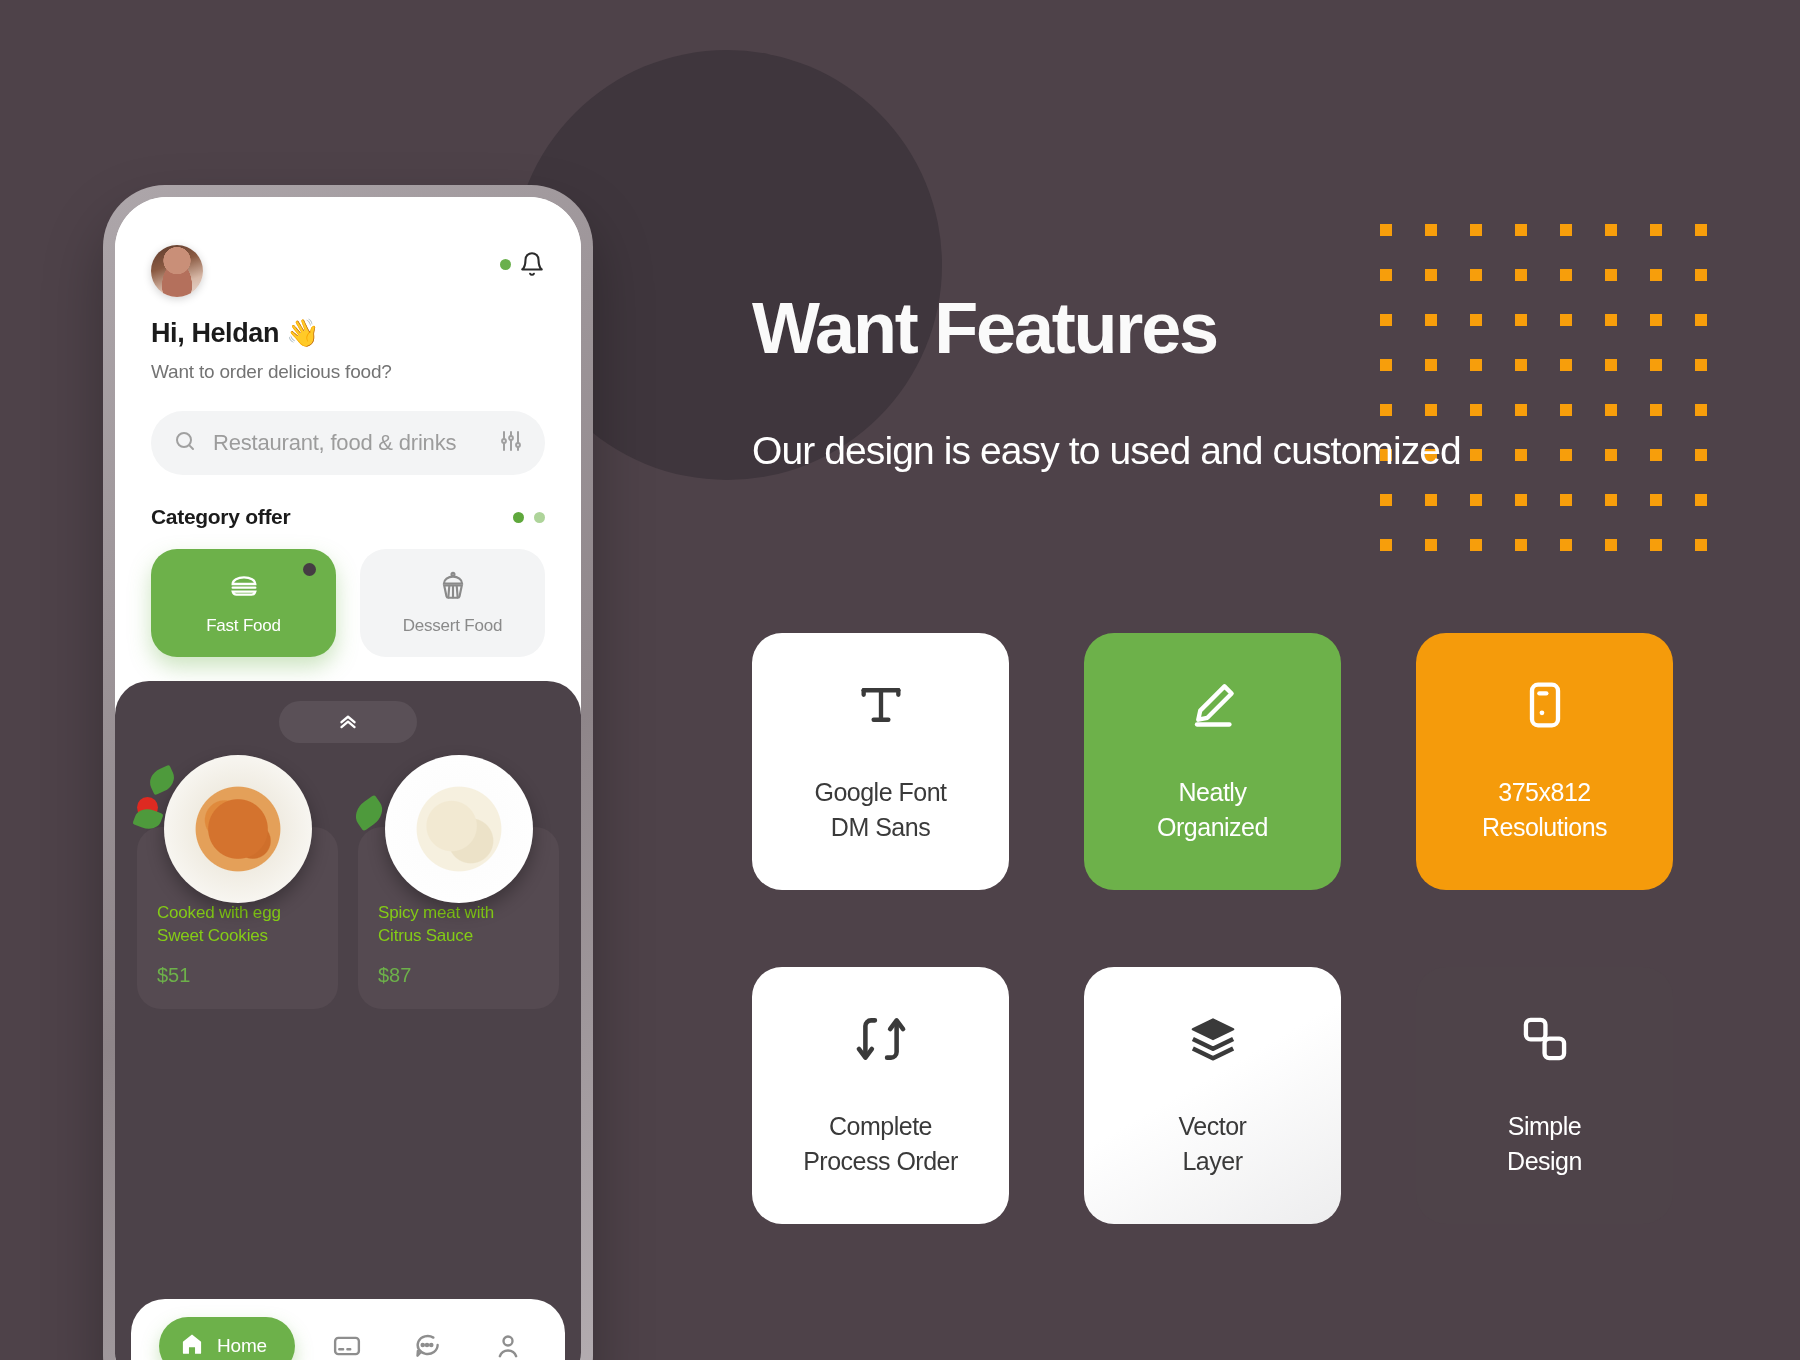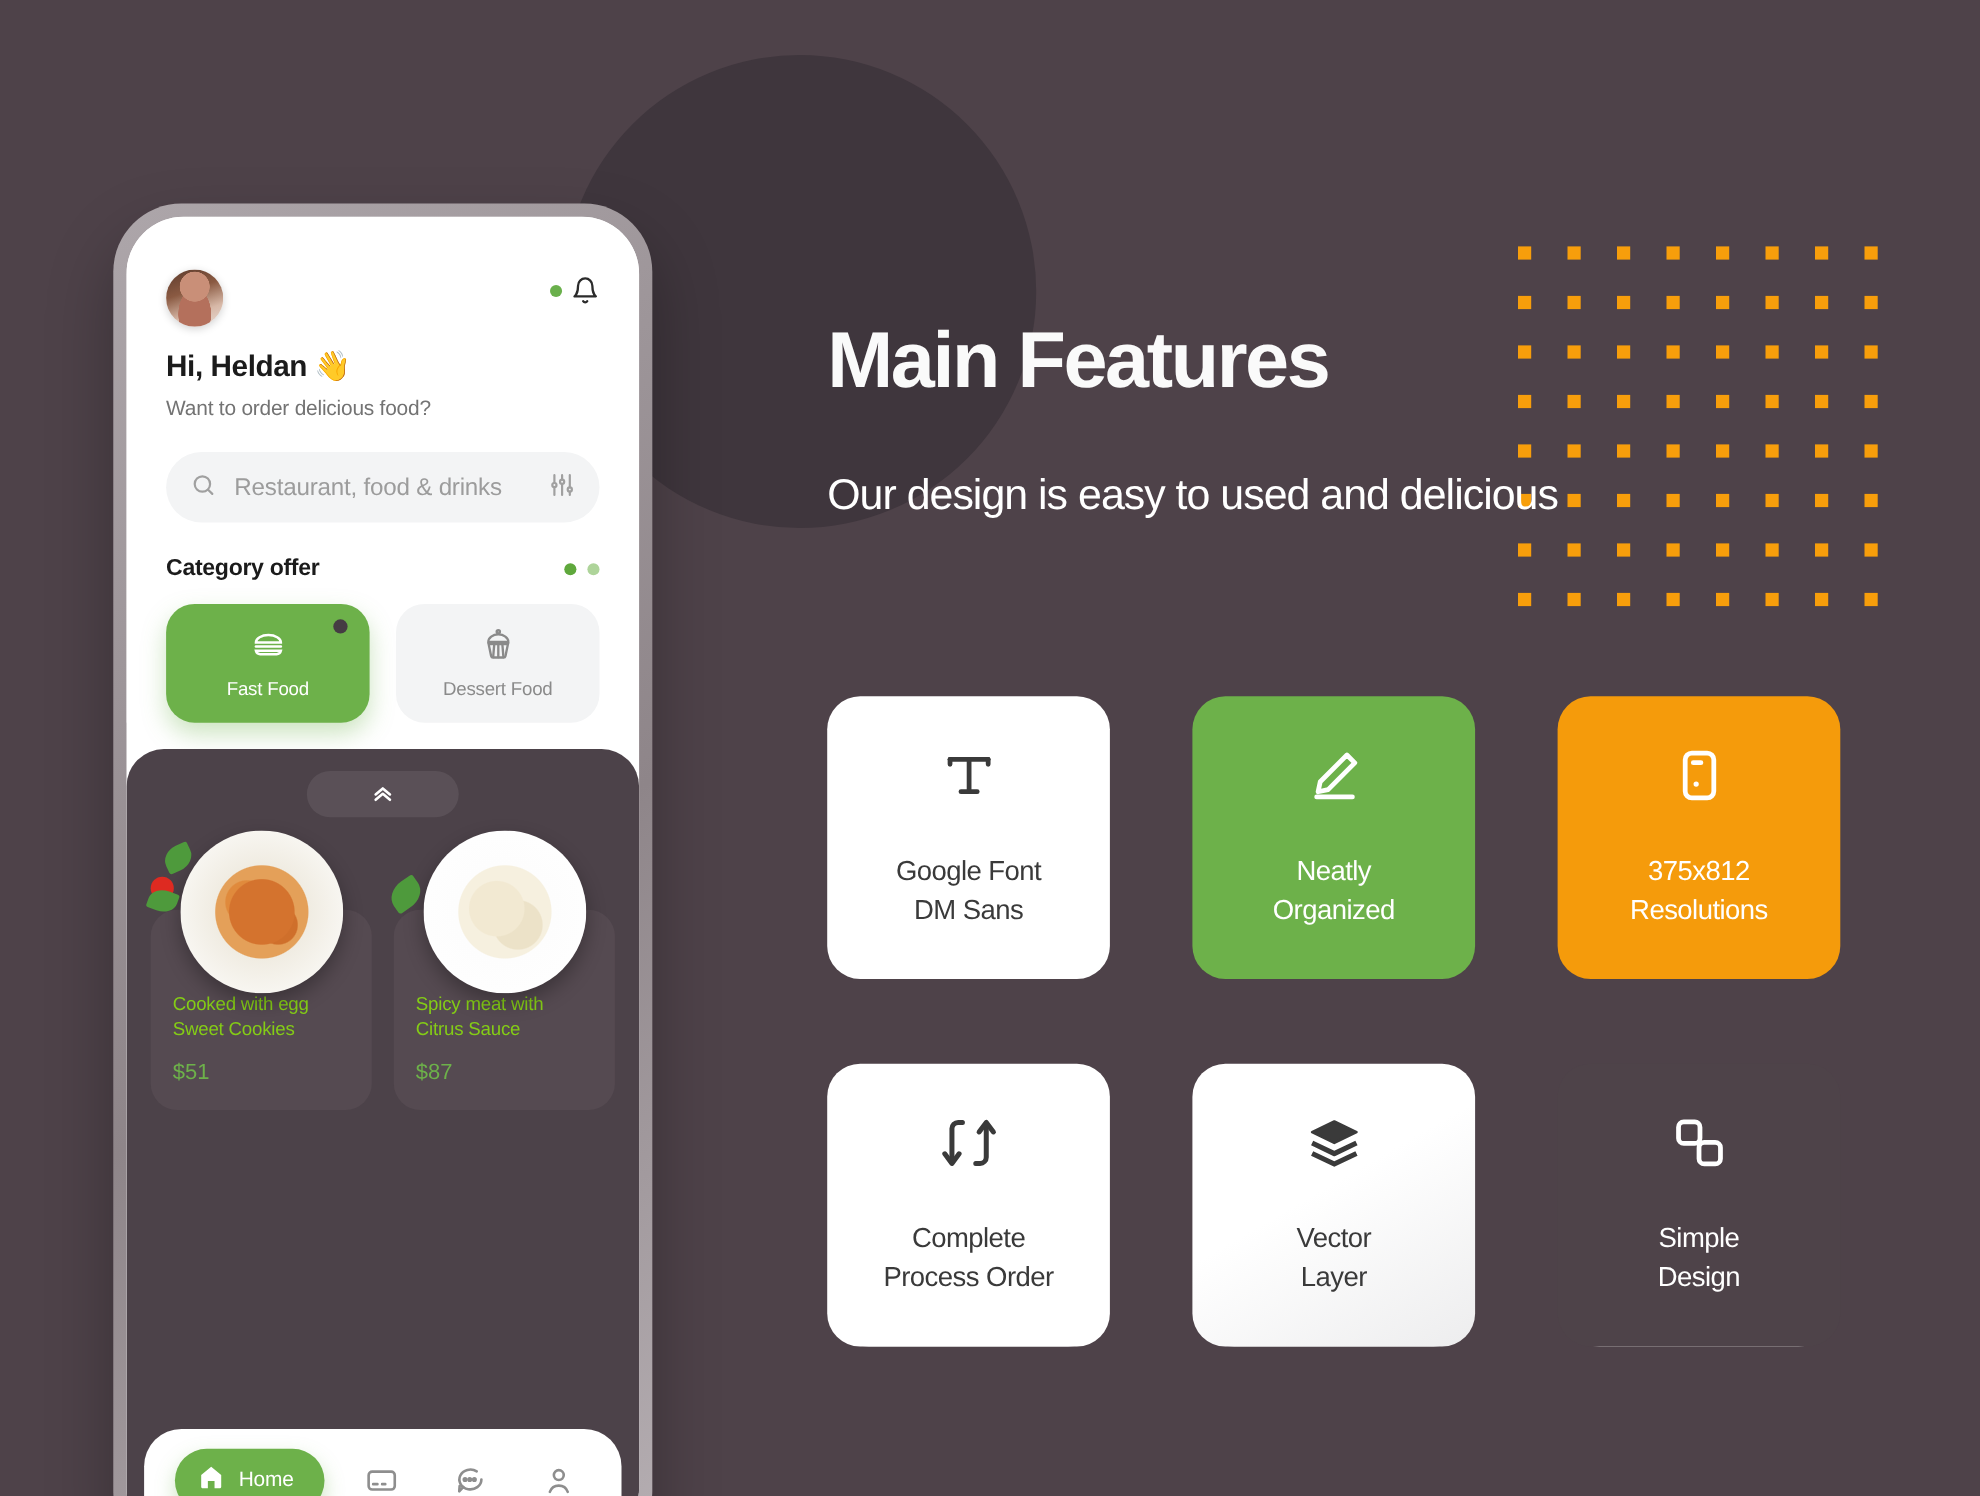--- a/index.html
+++ b/index.html
@@ -449,22 +449,22 @@
           </svg>
         </div>
         <div class="home-indicator"></div>
       </div>
     </div>
 
   </div>
 </div>
 
 <div class="right">
-  <h1 class="h1">Main Features</h1>
-  <p class="h2">Our design is easy to used and delicious</p>
+  <h1 class="h1">Want Features</h1>
+  <p class="h2">Our design is easy to used and customized</p>
 
   <div class="cards" id="cards">
       <div class="card-slot">
         <div class="card-back"></div>
         <div class="card-face white">
           <div class="ico">
             <svg viewBox="0 0 24 24" fill="none" stroke="currentColor" stroke-width="2" stroke-linecap="round">
               <path d="M4 5.2h16"></path>
               <path d="M4 5.2v2.1M20 5.2v2.1"></path>
               <path d="M12 5.6v13"></path>

